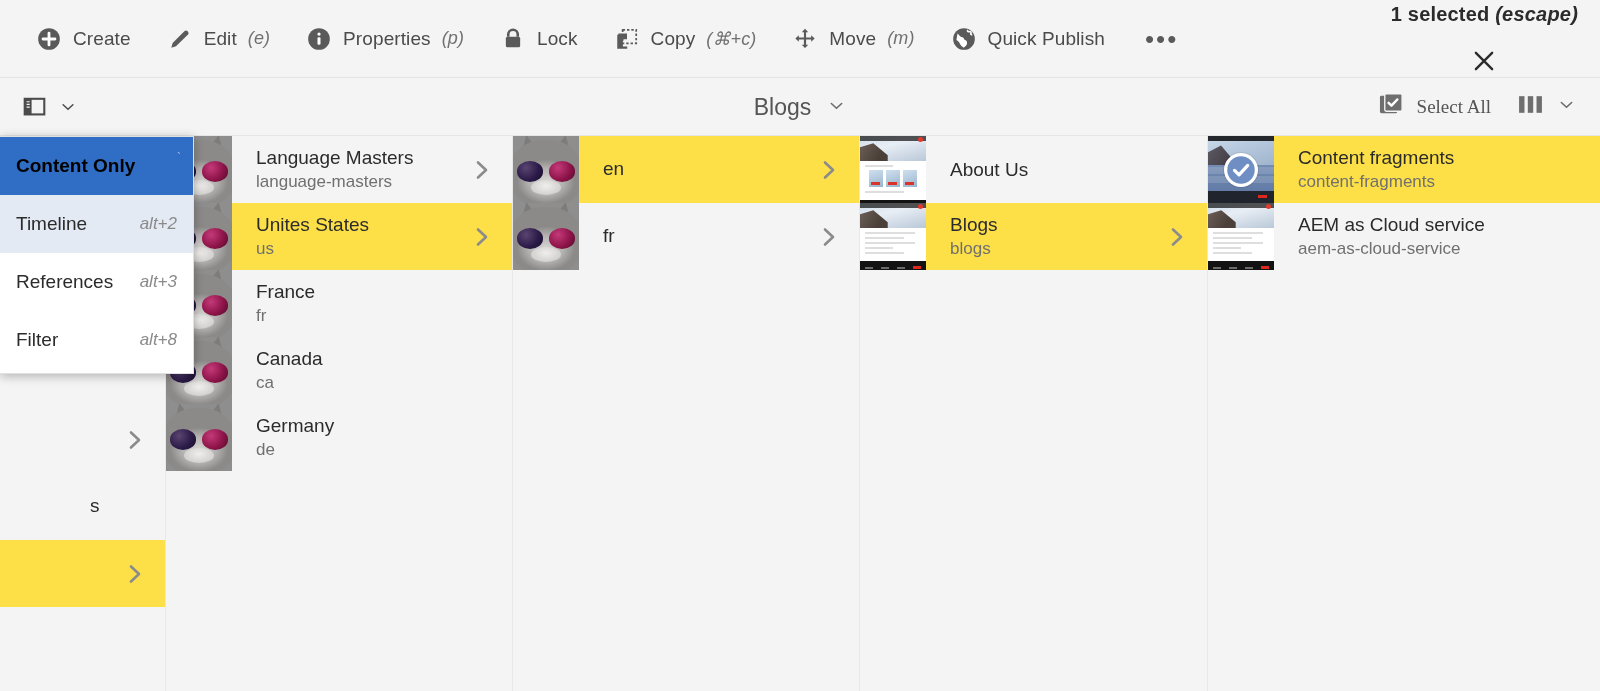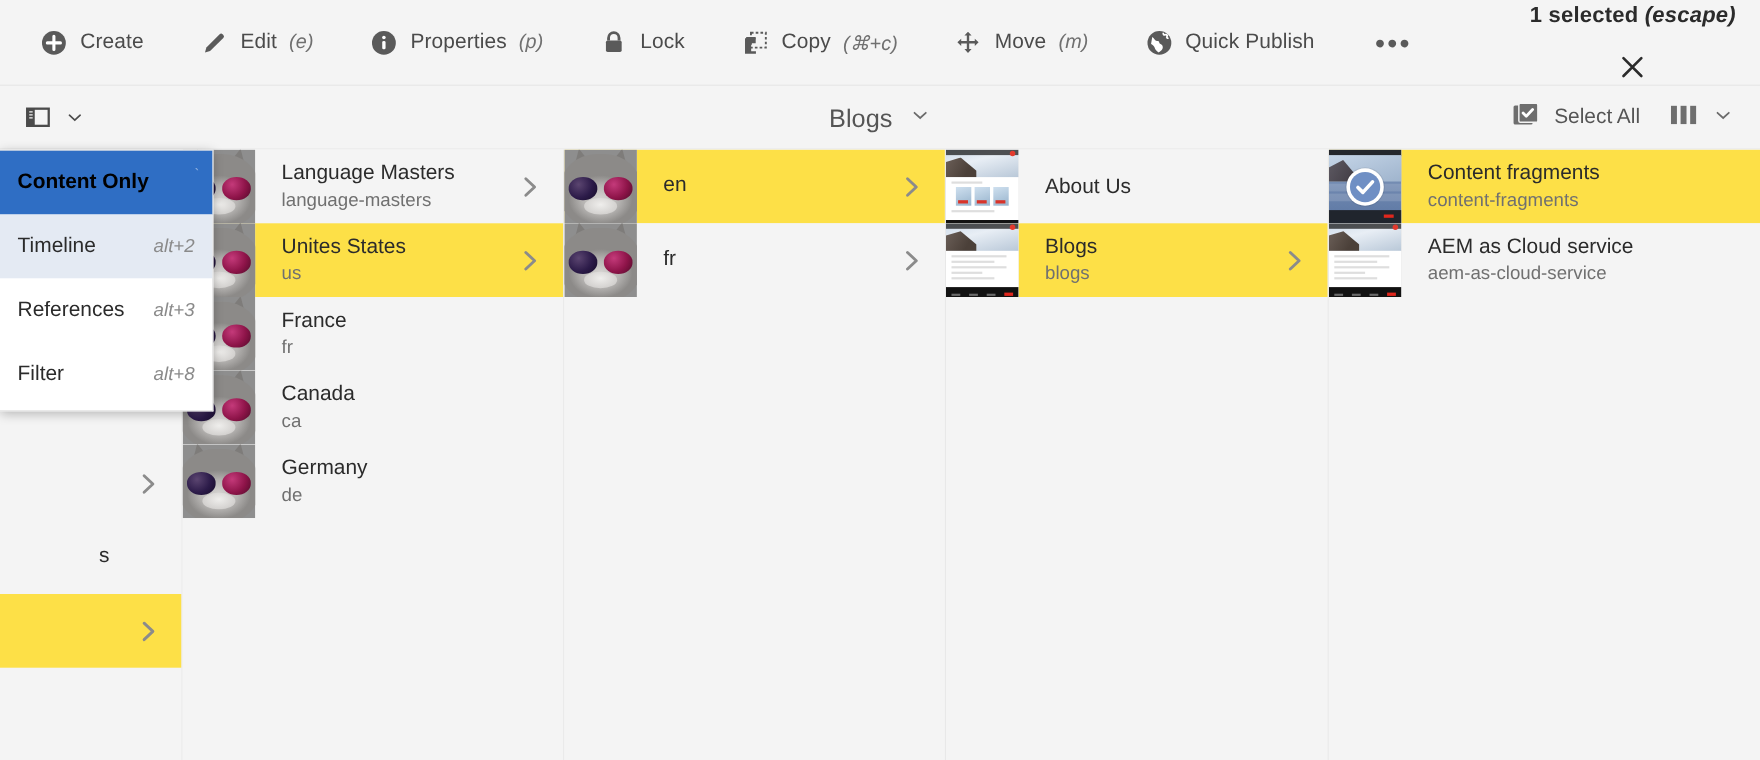--- a/index.html
+++ b/index.html
@@ -10,21 +10,21 @@
   }
   #app { position: relative; width: 1600px; height: 691px; }
 
   
   .actionbar {
     position: absolute; left: 0; top: 0; width: 1600px; height: 78px;
     background: #f4f4f4;
     border-bottom: 1px solid #e3e3e3;
     display: flex; align-items: center;
   }
-  .act-left { display: flex; align-items: center; padding-left: 18px; gap: 15px; }
+  .act-left { display: flex; align-items: center; padding-left: 18px; gap: 0px; }
   .act-item {
     display: flex; align-items: center; gap: 11px;
     padding: 6px 18px; cursor: pointer; white-space: nowrap;
     color: #4b4b4b; font-size: 19px; letter-spacing: .1px;
   }
   .act-item .lbl { color: #4b4b4b; }
   .act-item .kbd { color: #707070; font-style: italic; font-size: 18px; }
   .act-icon { width: 26px; height: 26px; display: block; color: #5a5a5a; flex: 0 0 26px; }
   .act-dots {
     display: flex; align-items: center; justify-content: center;
@@ -57,21 +57,21 @@
   }
   .title-wrap .t {
     font-size: 23px; color: #555; pointer-events: auto; cursor: pointer;
   }
   .title-wrap .cv { pointer-events: auto; cursor: pointer; color:#6b6b6b; }
   .subbar-right {
     margin-left: auto; display: flex; align-items: center;
     gap: 26px; padding-right: 24px;
   }
   .select-all { display: flex; align-items: center; gap: 13px; cursor: pointer; }
-  .select-all .lbl { font-size: 19px; color: #555; }
+  .select-all .lbl { font-size: 19px; color: #555; font-family: Liberation Serif, serif; }
   .cols-btn { display: flex; align-items: center; gap: 13px; cursor: pointer; color: #555; }
 
   
   .columns {
     position: absolute; left: 0; top: 136px; width: 1600px; height: 555px;
     background: #f4f4f4; display: flex;
   }
   .col {
     height: 100%; background: #f4f4f4;
     border-right: 1px solid #e8e8e8; position: relative; overflow: hidden;

